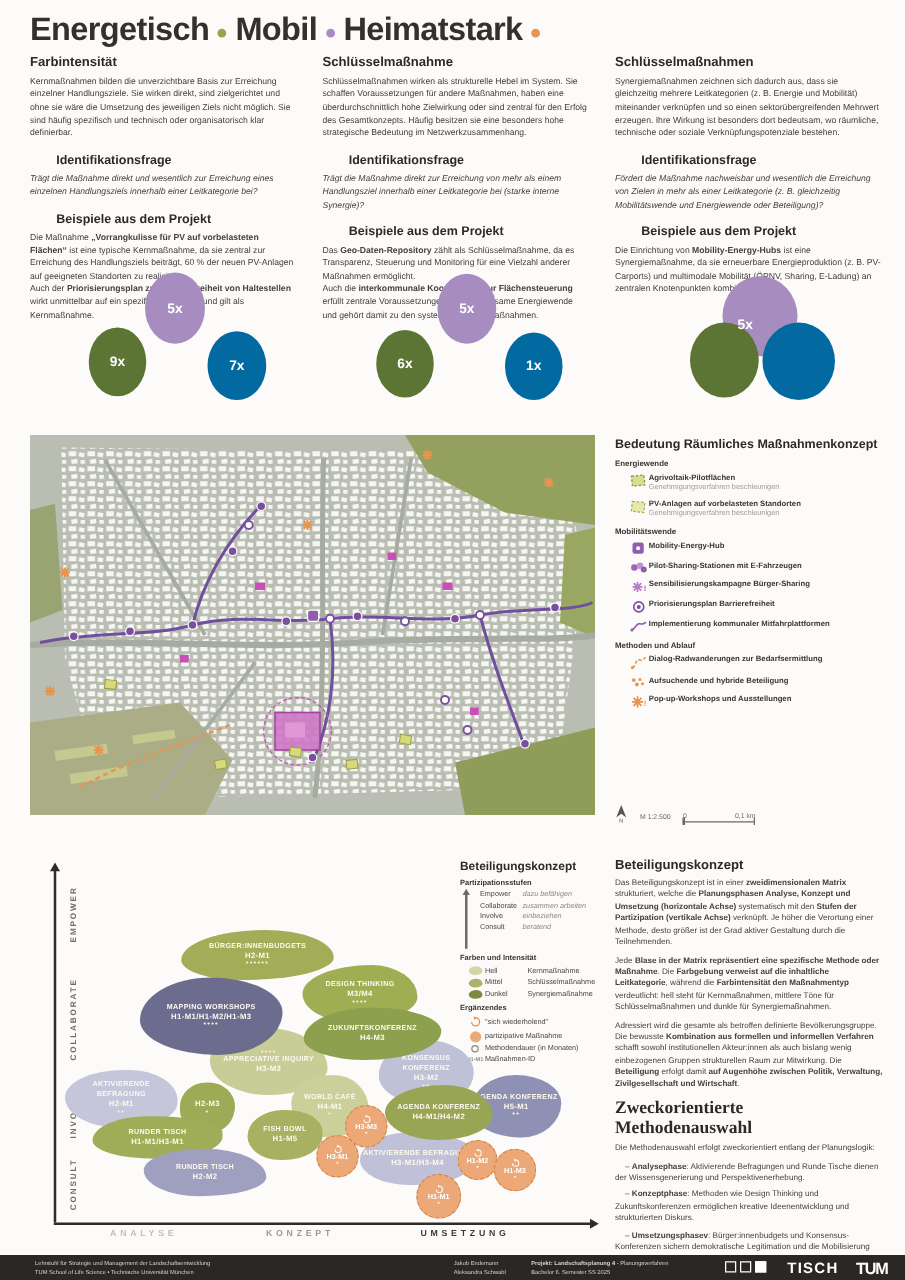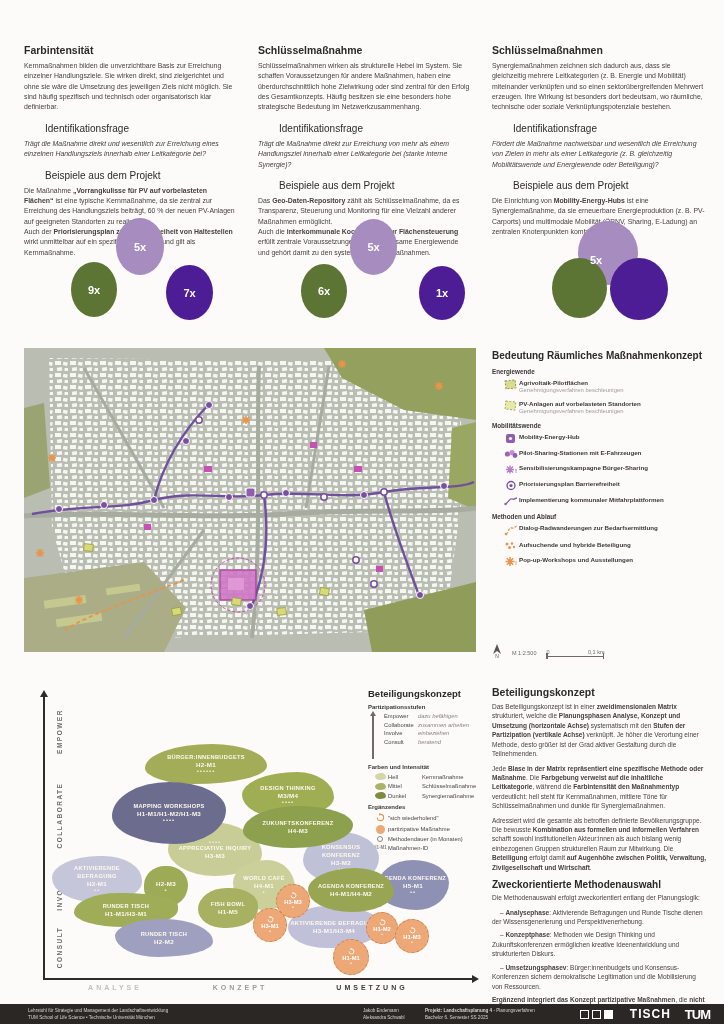--- a/index.html
+++ b/index.html
@@ -4,27 +4,27 @@
 <style>
   html,body{margin:0;padding:0;background:#e8e8e6;}
   .poster{position:relative;width:724px;height:1024px;background:#fcfbf9;overflow:hidden;
     font-family:"Liberation Sans",sans-serif;color:#45413e;}
   
   .hdr{position:absolute;left:24px;top:8px;font-size:26px;font-weight:800;color:#34302d;letter-spacing:-.5px;}
   .hdr .dot{display:inline-block;width:7px;height:7px;border-radius:50%;margin:0 7px 2px 7px;}
   
   .col{position:absolute;top:44px;width:213px;}
   .col h2{font-size:10.5px;font-weight:800;color:#2c2a27;margin:0 0 5px 0;}
-  .col h3{font-size:10px;font-weight:400;color:#2c2a27;margin:10px 0 5px 0;padding-left:21px;}
+  .col h3{font-size:10px;font-weight:700;color:#2c2a27;margin:10px 0 5px 0;padding-left:21px;}
   .col p{font-size:6.9px;line-height:1.5;margin:0;white-space:pre-line;}
   .col p.q{font-style:italic;}
   
   .bub{position:absolute;border-radius:50%;display:flex;align-items:center;justify-content:center;
     color:#fff;font-weight:800;font-size:11px;}
-  .bub.green{background:#5c7434;} .bub.purple{background:#a78cbf;} .bub.orange{background:#4c1d95;}
+  .bub.green{background:#5c7434;} .bub.purple{background:#a78cbf;} .bub.orange{background:#0369a1;}
   .ovl-label{position:absolute;color:#fff;font-weight:800;font-size:11px;z-index:5;}
   
   .mapwrap{position:absolute;left:24px;top:348px;width:452px;height:304px;}
   
   .mlegend{position:absolute;left:492px;top:350px;width:218px;}
   .mlegend h2{font-size:10px;font-weight:800;color:#2c2a27;margin:0 0 7px 0;}
   .ml-ghead{font-size:6.3px;font-weight:800;color:#3a3733;margin:7px 0 4px 0;}
   .ml-item{display:flex;align-items:flex-start;margin:0 0 5px 10px;}
   .mli{width:17px;flex:0 0 17px;display:flex;justify-content:center;margin-top:0;}
   .mll{font-size:6.2px;font-weight:700;color:#3a3733;line-height:1.3;}
@@ -61,37 +61,40 @@
   .pl-ic{width:16px;flex:0 0 16px;display:flex;justify-content:center;align-items:center;}
   .pl-term{width:34px;flex:0 0 34px;font-size:5.8px;color:#4a4744;}
   .pl-desc{font-size:5.8px;color:#8b8782;font-style:italic;}
   .pl-lab{font-size:5.8px;color:#4a4744;}
   .swatch{width:11px;height:7px;border-radius:60% 40% 55% 45%/50% 60% 40% 50%;}
   .stufen-bar{width:2px;height:44px;background:#6e6b68;position:relative;margin-top:2px;}
   .stufen-bar:before{content:"";position:absolute;left:-2.4px;top:-4px;border-left:3.2px solid transparent;border-right:3.2px solid transparent;border-bottom:5px solid #6e6b68;}
   
   .rpanel{position:absolute;left:492px;top:686px;width:215px;}
   .rpanel h2{font-size:10.5px;font-weight:800;color:#2c2a27;margin:0 0 4px 0;}
-  .rpanel h3{font-size:10px;font-weight:800;color:#2c2a27;margin:7px 0 3px 0;}
+  .rpanel h3{font-size:14px;font-weight:800;color:#2c2a27;margin:7px 0 3px 0;font-family:Liberation Serif, serif;}
   .rpanel p{font-size:6.5px;line-height:1.45;margin:0 0 5px 0;}
   .rpanel p.ind{text-indent:8px;margin-bottom:4px;}
   
   .footer{position:absolute;left:0;top:1004px;width:724px;height:20px;background:#2b2724;color:#d8d3cd;}
   .f-abs{position:absolute;font-size:4.6px;line-height:1.5;top:4px;}
   .f-logos{position:absolute;right:14px;top:2px;display:flex;align-items:center;gap:14px;height:16px;}
   .sq{width:7px;height:7px;border:1px solid #fff;display:inline-block;margin-right:3px;}
   .sq.fill{background:#fff;}
   .smle{font-size:12px;font-weight:700;letter-spacing:1px;color:#fff;}
   .tum{font-size:13px;font-weight:800;letter-spacing:-1px;color:#fff;}
 </style>
 </head>
 <body>
 
 <div class="poster">
 
+  <div class="hdr">
+    <span>Energetisch</span><span class="dot" style="background:#98a54b"></span><span>Mobil</span><span class="dot" style="background:#a98bc0"></span><span>Heimatstark</span><span class="dot" style="background:#e8954e"></span>
+  </div>
 
   <div class="col" style="left:24px">
     <h2>Farbintensität</h2>
     <p>Kernmaßnahmen bilden die unverzichtbare Basis zur Erreichung einzelner Handlungsziele. Sie wirken direkt, sind zielgerichtet und ohne sie wäre die Umsetzung des jeweiligen Ziels nicht möglich. Sie sind häufig spezifisch und technisch oder organisatorisch klar definierbar.</p>
     <h3>Identifikationsfrage</h3>
     <p class="q">Trägt die Maßnahme direkt und wesentlich zur Erreichung eines einzelnen Handlungsziels innerhalb einer Leitkategorie bei?</p>
     <h3>Beispiele aus dem Projekt</h3>
     <p><span>Die Maßnahme </span><span style="font-weight: 700;">„Vorrangkulisse für PV auf vorbelasteten Flächen“</span><span> ist eine typische Kernmaßnahme, da sie zentral zur Erreichung des Handlungsziels beiträgt, 60 % der neuen PV-Anlagen auf geeigneten Standorten zu realisieren.
 Auch der </span><span style="font-weight: 700;">Priorisierungsplan zur Barrierefreiheit von Haltestellen</span><span> wirkt unmittelbar auf ein spezifisches Ziel hin und gilt als Kernmaßnahme.</span></p>
   </div>
@@ -113,21 +116,21 @@
     <p><span>Die Einrichtung von </span><span style="font-weight: 700;">Mobility-Energy-Hubs</span><span> ist eine Synergiemaßnahme, da sie erneuerbare Energieproduktion (z. B. PV-Carports) und multimodale Mobilität (ÖPNV, Sharing, E-Ladung) an zentralen Knotenpunkten kombiniert.</span></p>
   </div>
 
   <div>
     <div class="bub purple" style="left:116px;top:218px;width:48px;height:57px">5x</div>
     <div class="bub green" style="left:71px;top:262px;width:46px;height:55px">9x</div>
     <div class="bub orange" style="left:166px;top:265px;width:47px;height:55px">7x</div>
 
     <div class="bub purple" style="left:350px;top:219px;width:47px;height:56px">5x</div>
     <div class="bub green" style="left:301px;top:264px;width:46px;height:54px">6x</div>
-    <div class="bub orange" style="left:419px;top:266px;width:46px;height:54px">1x</div>
+    <div class="bub orange" style="left:404px;top:266px;width:46px;height:54px">1x</div>
 
     <div class="bub purple" style="left:578px;top:221px;width:60px;height:64px"></div>
     <div class="bub green" style="left:552px;top:258px;width:55px;height:60px"></div>
     <div class="bub orange" style="left:610px;top:258px;width:58px;height:62px"></div>
     <span class="ovl-label" style="left:590px;top:254px">5x</span>
   </div>
 
   <div class="mapwrap">
     <svg width="452" height="304" viewBox="0 0 452 304">
       <defs>

